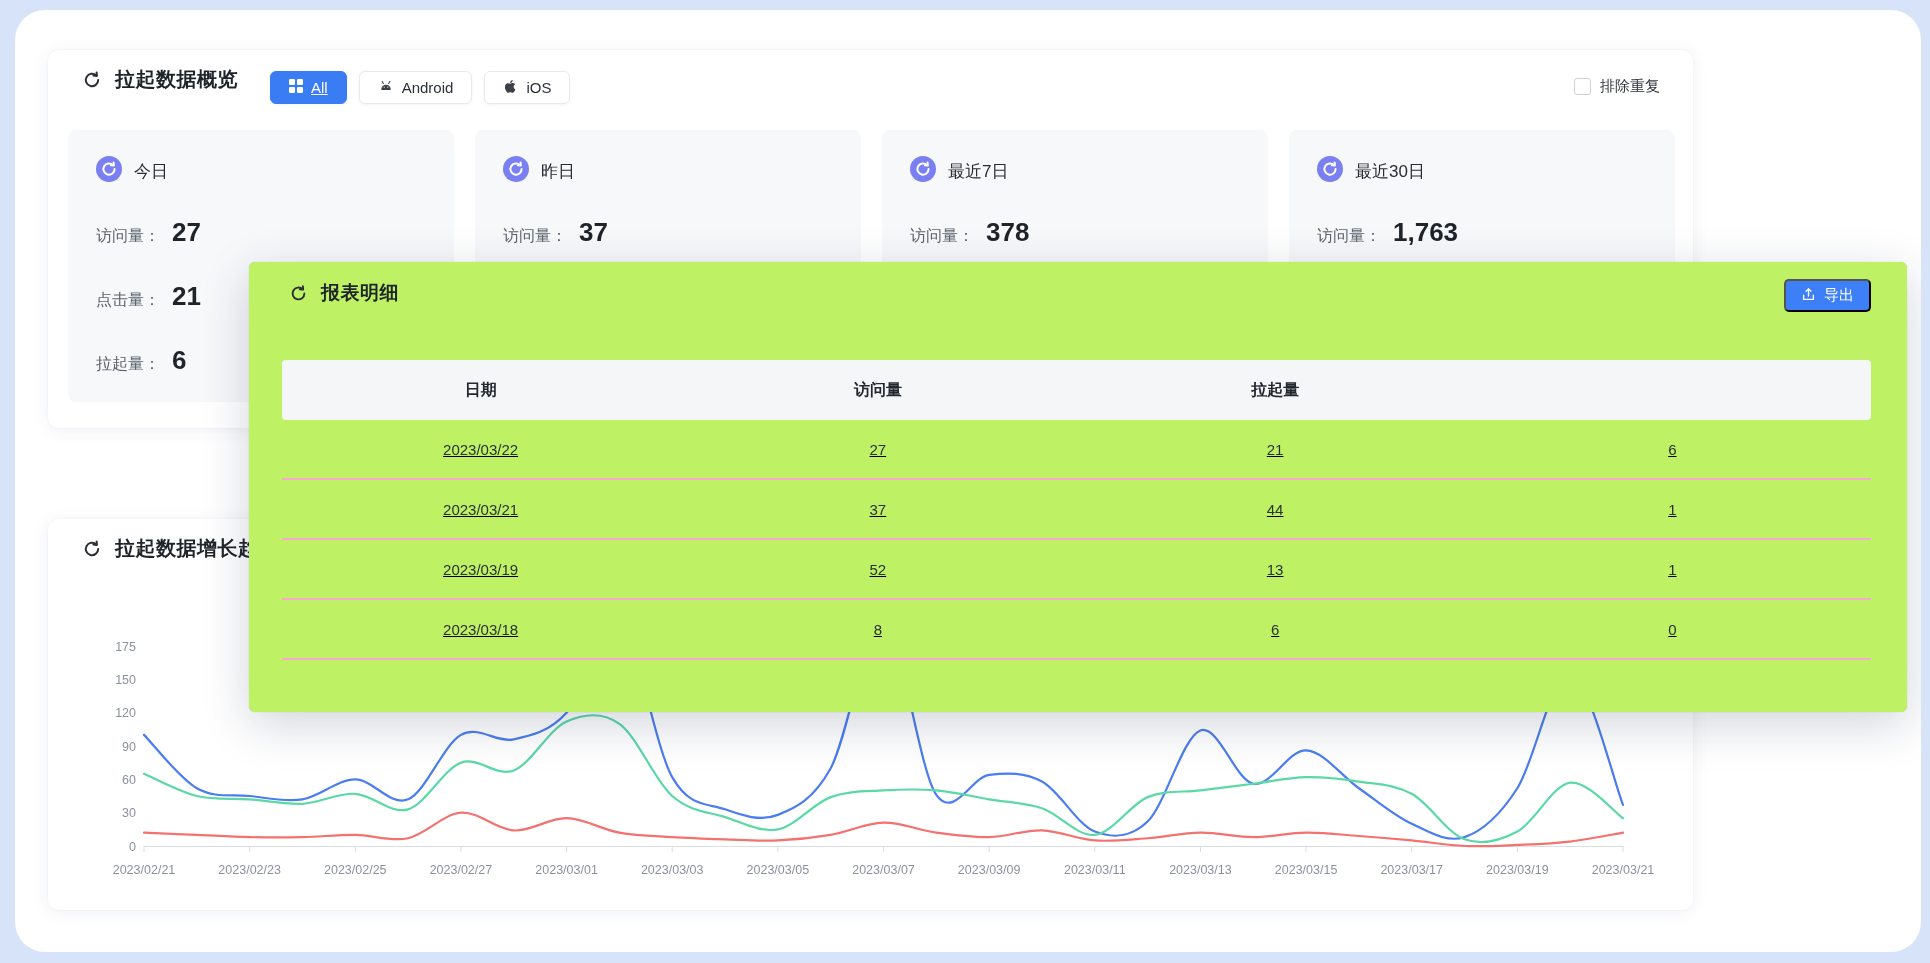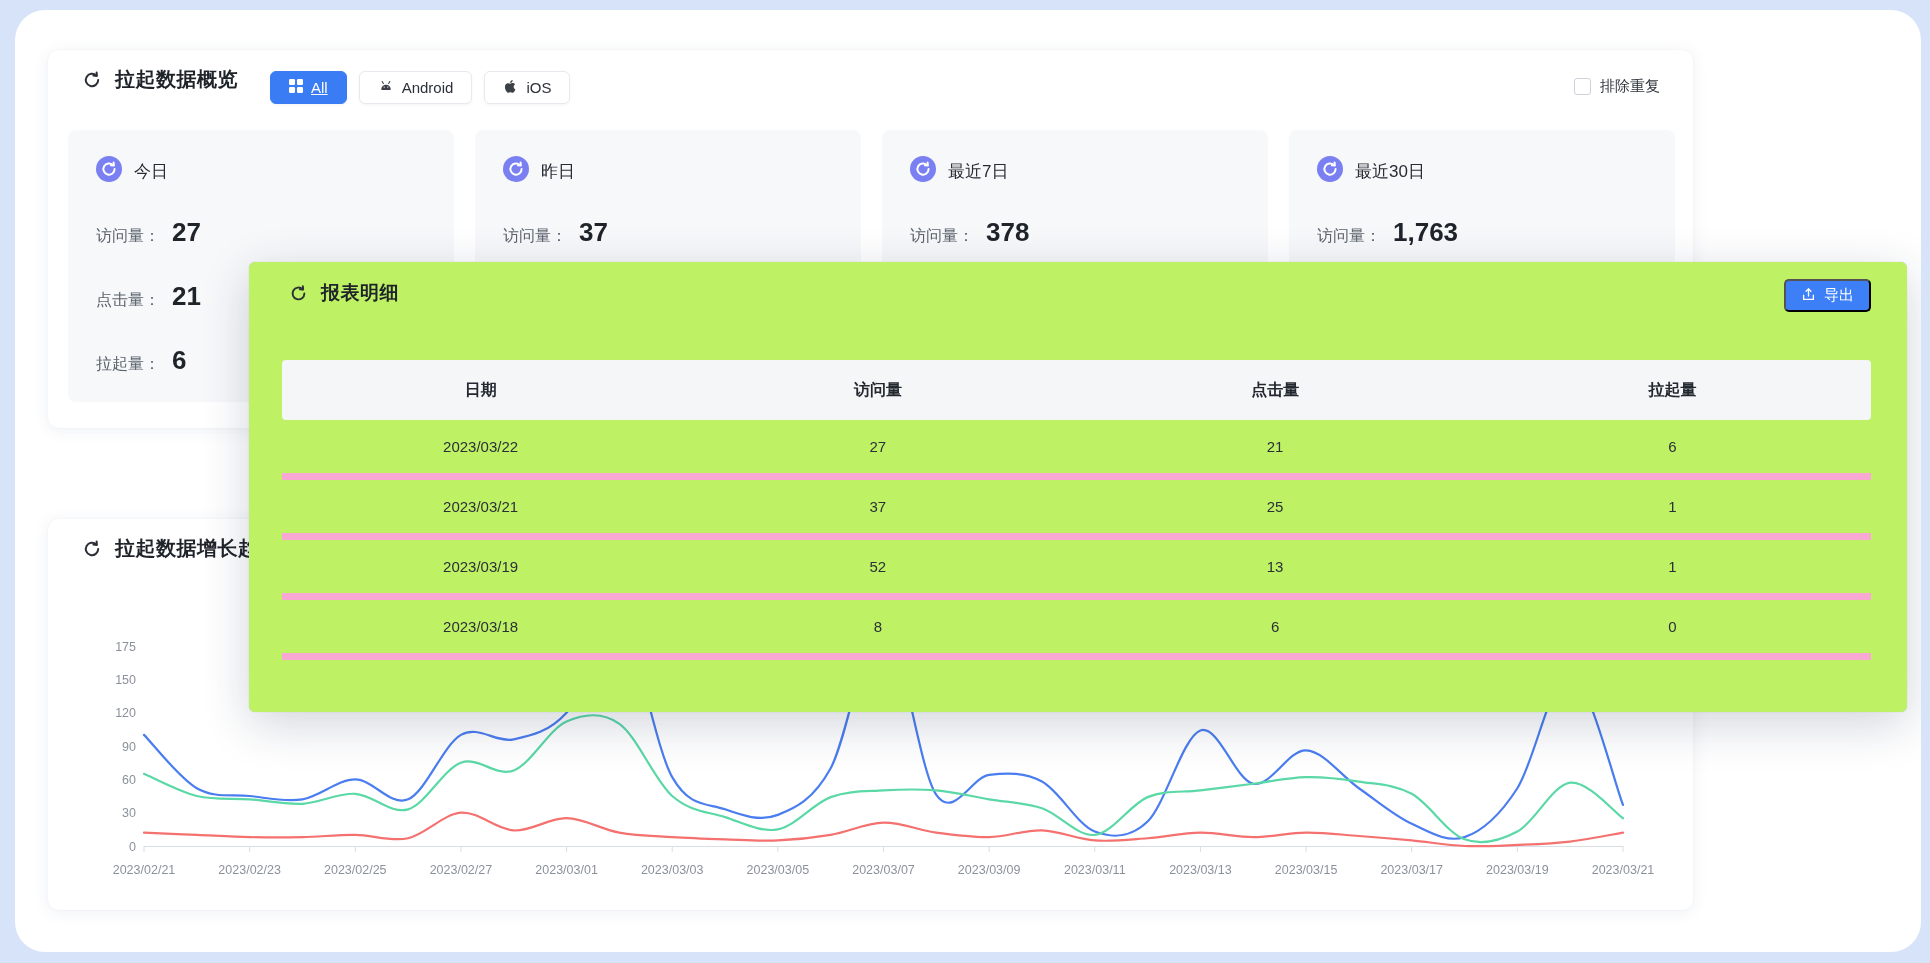--- a/index.html
+++ b/index.html
@@ -60,21 +60,21 @@
   .modal-head { position:absolute; left:38px; top:18px; display:flex; align-items:center; gap:12px; }
   .modal-title { font-size:19px; font-weight:700; color:#1f242b; letter-spacing:.5px; }
   .export-btn {
     position:absolute; right:36px; top:17px; height:33px; padding:0 15px; border-radius:5px;
     background:#3d7ff7; color:#fff; font-size:15px; display:inline-flex; align-items:center; gap:8px; cursor:pointer;
   }
   .rtable { position:absolute; left:33px; top:98px; width:1589px; }
   .t-head, .t-row { display:grid; grid-template-columns:repeat(4,1fr); height:60px; align-items:center; text-align:center; }
   .t-head { background:#f5f6f8; border-radius:4px; }
   .t-head > div { font-size:16px; font-weight:700; color:#232830; }
-  .t-row { border-bottom:7px solid #f9a8d4; }
+  .t-row { border-bottom:2px solid #f9a8d4;text-decoration:underline; }
   .t-row > div { font-size:15px; color:#2b3038; }
 </style>
 </head>
 <body>
 
 <div class="shell">
 
   <section class="panel overview">
     <div class="panel-head">
       <span class="icon-btn">
@@ -265,33 +265,32 @@
             <path d="M6.8 5.7L10 2.5l3.2 3.2"></path>
             <path d="M3.5 11v5.5h13V11"></path>
           </svg></span>
       <span>导出</span>
     </button>
 
     <div class="rtable">
       <div class="t-head">
         <div>日期</div>
         <div>访问量</div>
-        <div>点击量</div>
         <div>拉起量</div>
       </div>
       <div class="t-row">
         <div>2023/03/22</div>
           <div>27</div>
           <div>21</div>
           <div>6</div>
       </div>
       <div class="t-row">
         <div>2023/03/21</div>
           <div>37</div>
-          <div>25</div>
+          <div>44</div>
           <div>1</div>
       </div>
       <div class="t-row">
         <div>2023/03/19</div>
           <div>52</div>
           <div>13</div>
           <div>1</div>
       </div>
       <div class="t-row">
         <div>2023/03/18</div>

